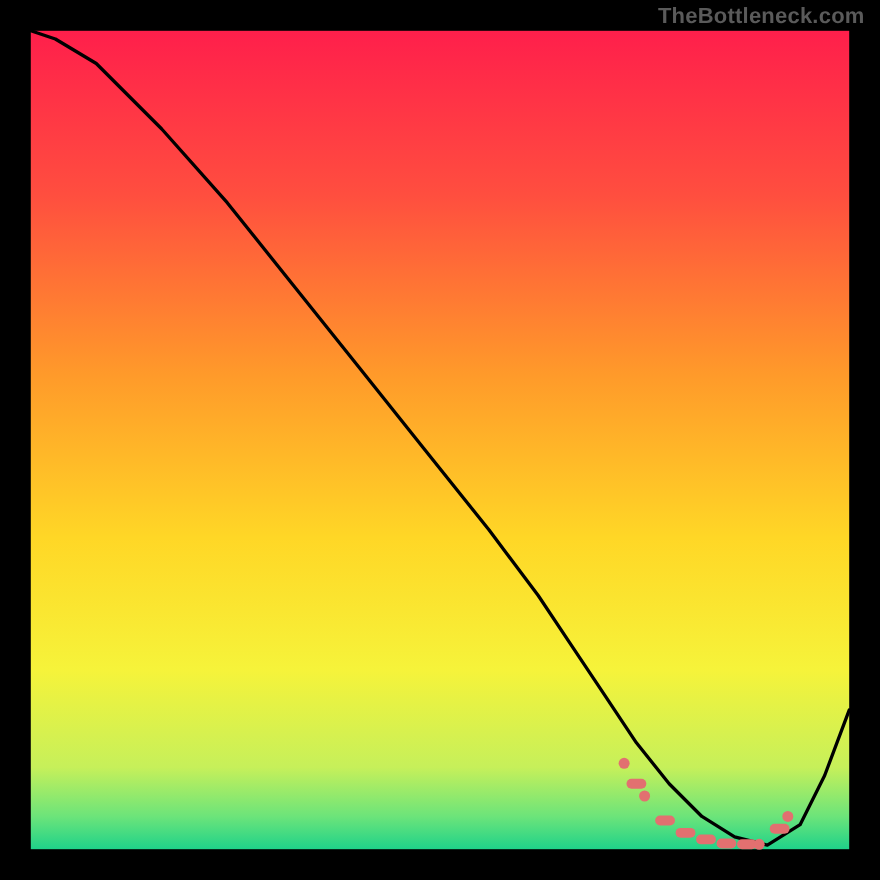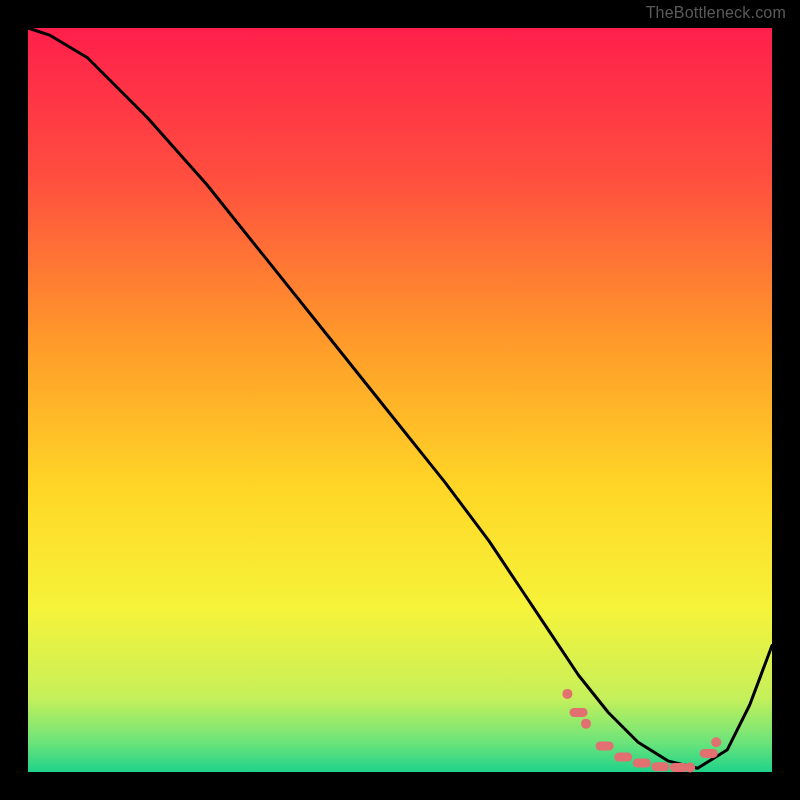--- a/index.html
+++ b/index.html
@@ -19,22 +19,22 @@
   }
   svg {
     display: block;
   }
   .attribution {
     position: absolute;
     top: 4px;
     right: 14px;
     color: #5a5a5a;
     font-family: Arial, Helvetica, sans-serif;
-    font-size: 16px;
-    font-weight: 400;
+    font-size: 20px;
+    font-weight: 700;
     letter-spacing: 0.2px;
   }
 </style>
 </head>
 <body>
 
 <div class="chart-wrap">
   <svg id="chart-svg" width="800" height="800" viewBox="0 0 800 800">
     <defs>
       <linearGradient id="bg-grad" x1="0" y1="0" x2="0" y2="1">

